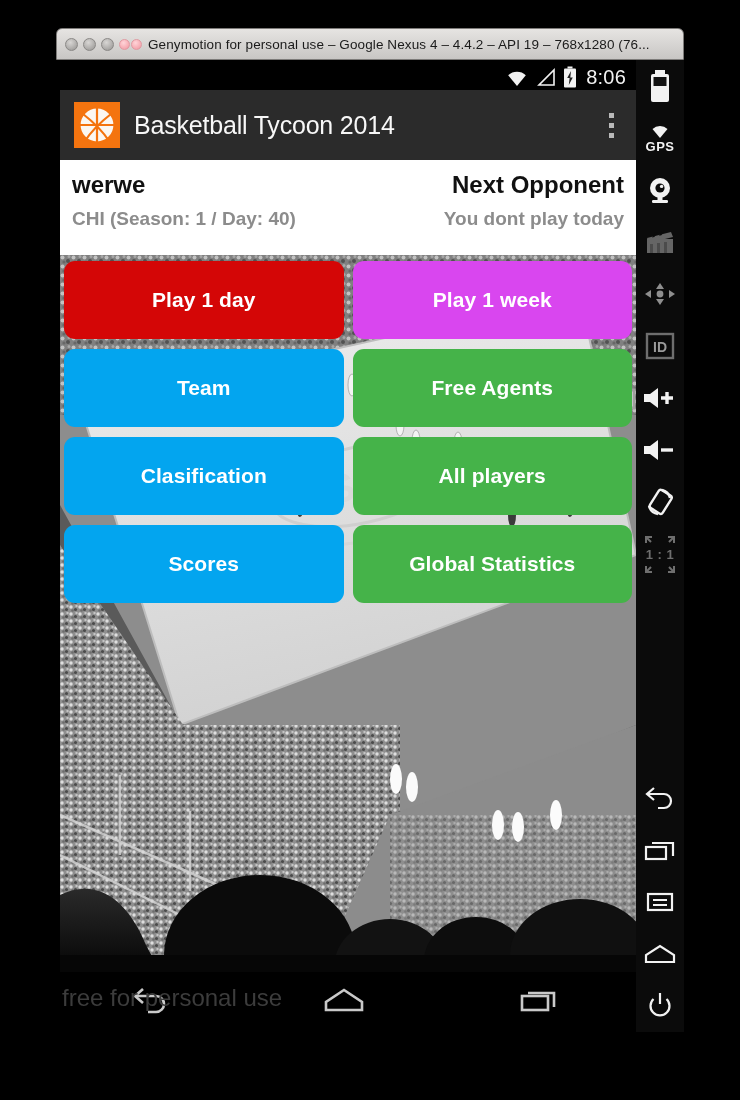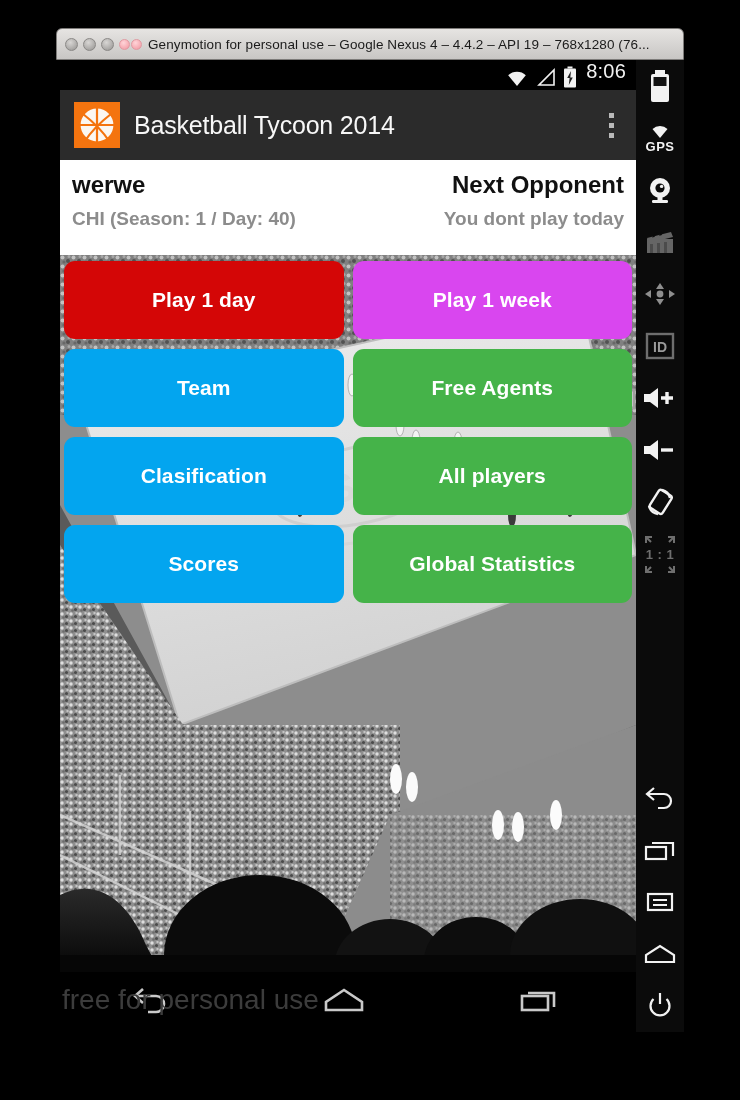--- a/index.html
+++ b/index.html
@@ -64,20 +64,21 @@
     overflow: hidden;
   }
 
   
   #android-statusbar {
     position: absolute;
     left: 0; top: 0;
     width: 580px; height: 34px;
     background: #000;
     display: flex;
+    align-items: center;
     justify-content: flex-end;
     padding-right: 10px;
     box-sizing: border-box;
   }
   #android-statusbar .sb-icon { margin-left: 7px; display: flex; align-items: center; }
   #status-clock {
     color: #f2f2f2;
     font-size: 20px;
     margin-left: 9px;
     letter-spacing: 0.2px;
@@ -212,21 +213,21 @@
     left: 0; top: 912px;
     width: 580px; height: 60px;
     background: #000;
     display: flex;
     align-items: center;
     justify-content: space-around;
   }
   #watermark {
     position: absolute;
     left: 6px; top: 924px;
-    font-size: 28px;
+    font-size: 24px;
     color: #3c3c3c;
     white-space: nowrap;
   }
 
   
   #gm-toolbar {
     position: absolute;
     left: 636px; top: 60px;
     width: 48px; height: 972px;
     background: #0b0b0b;

